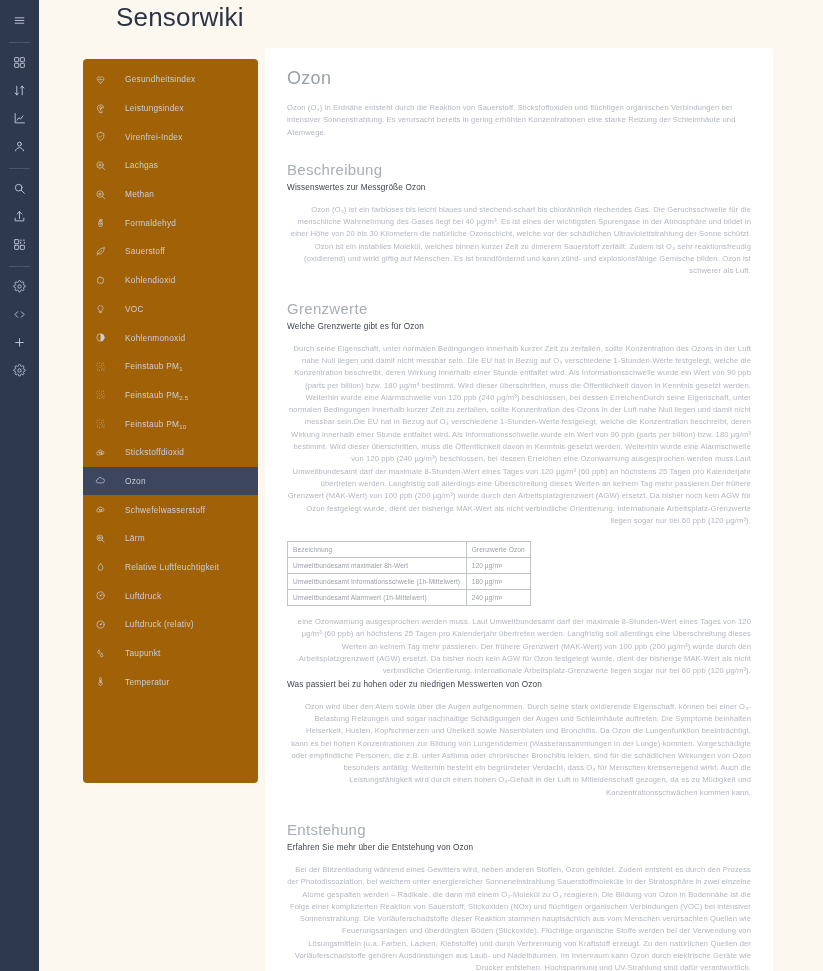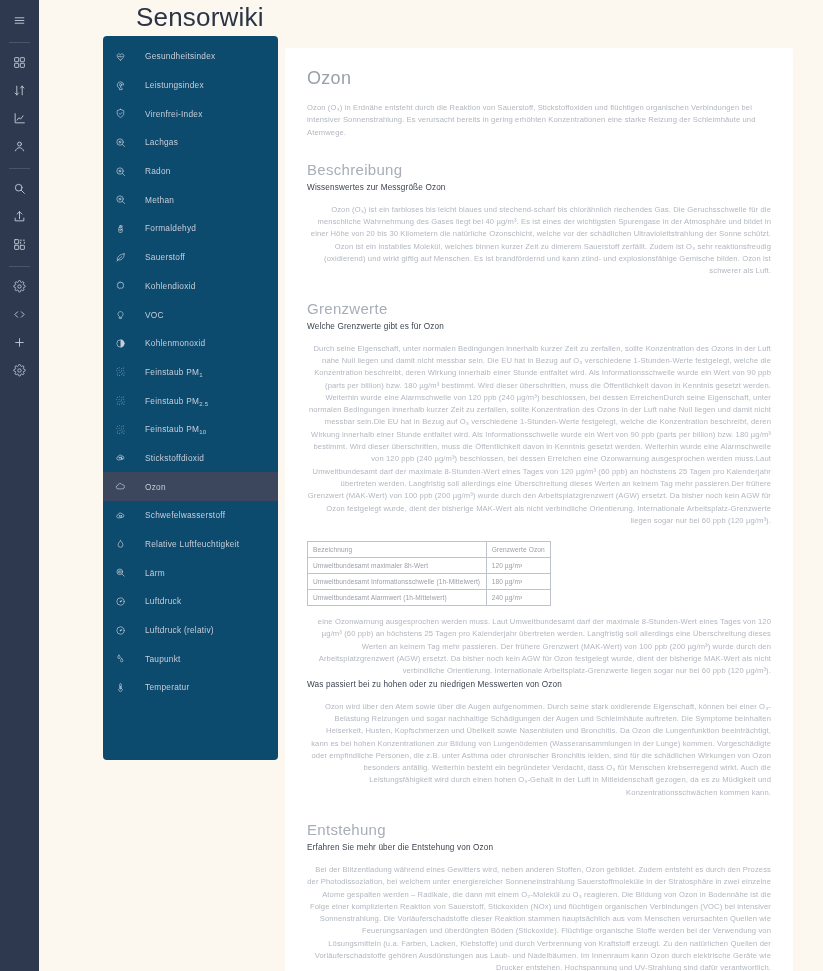--- a/index.html
+++ b/index.html
@@ -39,29 +39,28 @@
     font-weight: 400;
     color: #2b3446;
     letter-spacing: .2px;
   }
 
   
   .content {
     position: relative;
     flex: 1 1 auto;
     height: 971px;
-    margin-left: 20px;
   }
 
   
   .nav {
     position: absolute;
-    left: 44px; top: 36px;
+    left: 44px; top: 59px;
     width: 175px; height: 724px;
-    background: #0c4a6e;
+    background: #a16207;
     border-radius: 4px;
     padding-top: 6px;
     overflow: hidden;
   }
   .nav-item {
     height: 28.7px;
     display: flex; align-items: center;
     padding-left: 12px;
     color: #c8cdd8;
     font-size: 8.3px;
@@ -286,30 +285,20 @@
         </div>
         <div class="nav-item">
           <span class="nav-ico">
             <svg width="11" height="11" viewBox="0 0 24 24" fill="none" stroke="currentColor" stroke-width="1.5" stroke-linecap="round" stroke-linejoin="round">
               <circle cx="11" cy="11" r="7"></circle>
               <path d="M16.2 16.2L21 21"></path>
               <path d="M9.2 13.4V8.6l3.4 4.8V8.6"></path>
             </svg>
           </span>
           <span class="nav-label">Lachgas</span>
-        </div>
-        <div class="nav-item">
-          <span class="nav-ico">
-            <svg width="11" height="11" viewBox="0 0 24 24" fill="none" stroke="currentColor" stroke-width="1.5" stroke-linecap="round" stroke-linejoin="round">
-              <circle cx="11" cy="11" r="7"></circle>
-              <path d="M16.2 16.2L21 21"></path>
-              <path d="M9.2 13.4V8.6l3.4 4.8V8.6"></path>
-            </svg>
-          </span>
-          <span class="nav-label">Radon</span>
         </div>
         <div class="nav-item">
           <span class="nav-ico">
             <svg width="11" height="11" viewBox="0 0 24 24" fill="none" stroke="currentColor" stroke-width="1.5" stroke-linecap="round" stroke-linejoin="round">
               <circle cx="11" cy="11" r="7"></circle>
               <path d="M16.2 16.2L21 21"></path>
               <path d="M9.2 13.4V8.6l3.4 4.8V8.6"></path>
             </svg>
           </span>
           <span class="nav-label">Methan</span>
@@ -455,34 +444,34 @@
               <circle cx="10" cy="12.8" r=".7" fill="currentColor"></circle>
               <circle cx="13.6" cy="12.8" r=".7" fill="currentColor"></circle>
               <path d="M10.2 15c1 .9 2.4.9 3.4 0"></path>
             </svg>
           </span>
           <span class="nav-label">Schwefelwasserstoff</span>
         </div>
         <div class="nav-item">
           <span class="nav-ico">
             <svg width="11" height="11" viewBox="0 0 24 24" fill="none" stroke="currentColor" stroke-width="1.5" stroke-linecap="round" stroke-linejoin="round">
-              <path d="M12 3.5c3.3 4 5.3 6.7 5.3 9.3A5.3 5.3 0 0112 18.1a5.3 5.3 0 01-5.3-5.3c0-2.6 2-5.3 5.3-9.3z"></path>
-            </svg>
-          </span>
-          <span class="nav-label">Relative Luftfeuchtigkeit</span>
-        </div>
-        <div class="nav-item">
-          <span class="nav-ico">
-            <svg width="11" height="11" viewBox="0 0 24 24" fill="none" stroke="currentColor" stroke-width="1.5" stroke-linecap="round" stroke-linejoin="round">
               <circle cx="10.5" cy="10.5" r="6.2"></circle>
               <path d="M15.1 15.1L20 20"></path>
               <path d="M8 12.3v-3.4M10.5 13.6V7.6M13 12V9"></path>
             </svg>
           </span>
           <span class="nav-label">Lärm</span>
+        </div>
+        <div class="nav-item">
+          <span class="nav-ico">
+            <svg width="11" height="11" viewBox="0 0 24 24" fill="none" stroke="currentColor" stroke-width="1.5" stroke-linecap="round" stroke-linejoin="round">
+              <path d="M12 3.5c3.3 4 5.3 6.7 5.3 9.3A5.3 5.3 0 0112 18.1a5.3 5.3 0 01-5.3-5.3c0-2.6 2-5.3 5.3-9.3z"></path>
+            </svg>
+          </span>
+          <span class="nav-label">Relative Luftfeuchtigkeit</span>
         </div>
         <div class="nav-item">
           <span class="nav-ico">
             <svg width="11" height="11" viewBox="0 0 24 24" fill="none" stroke="currentColor" stroke-width="1.5" stroke-linecap="round" stroke-linejoin="round">
               <circle cx="12" cy="12" r="8"></circle>
               <path d="M12 12l3.5-3"></path>
               <circle cx="12" cy="12" r="1" fill="currentColor"></circle>
             </svg>
           </span>
           <span class="nav-label">Luftdruck</span>

